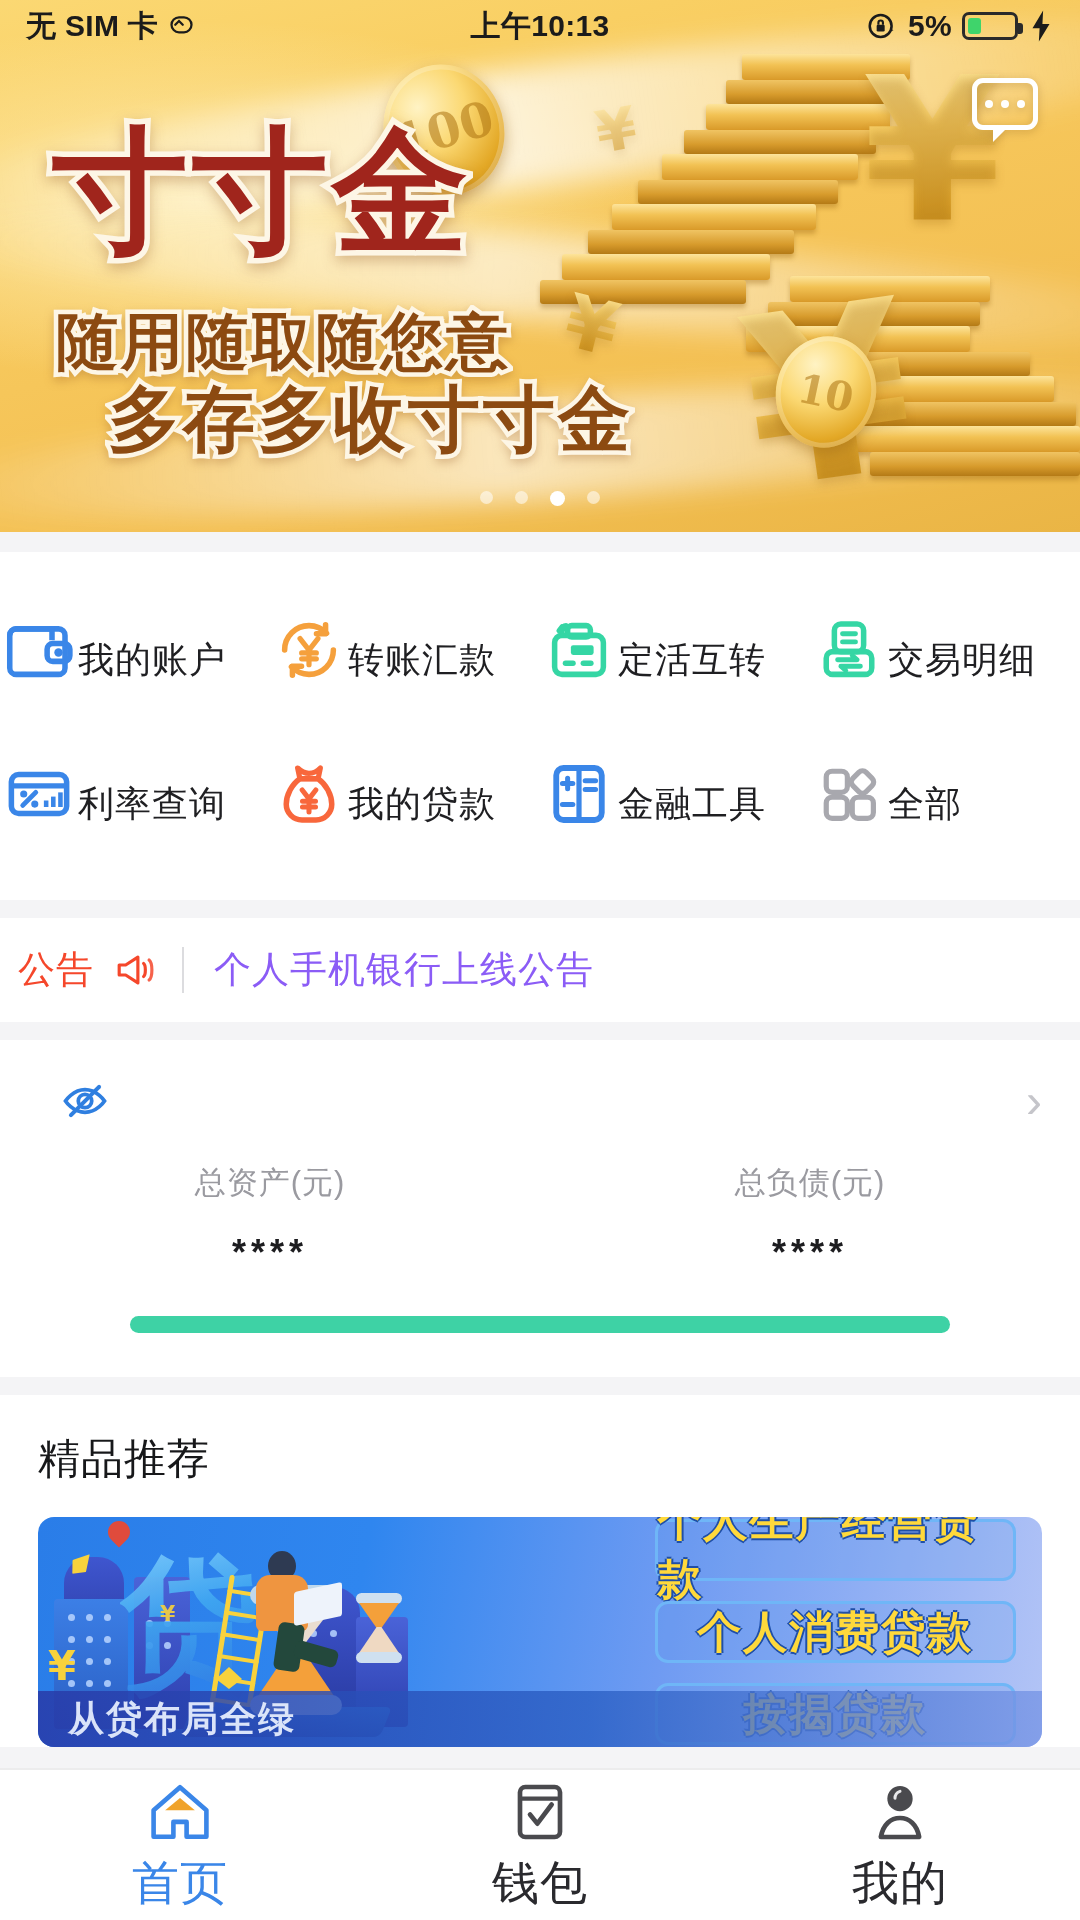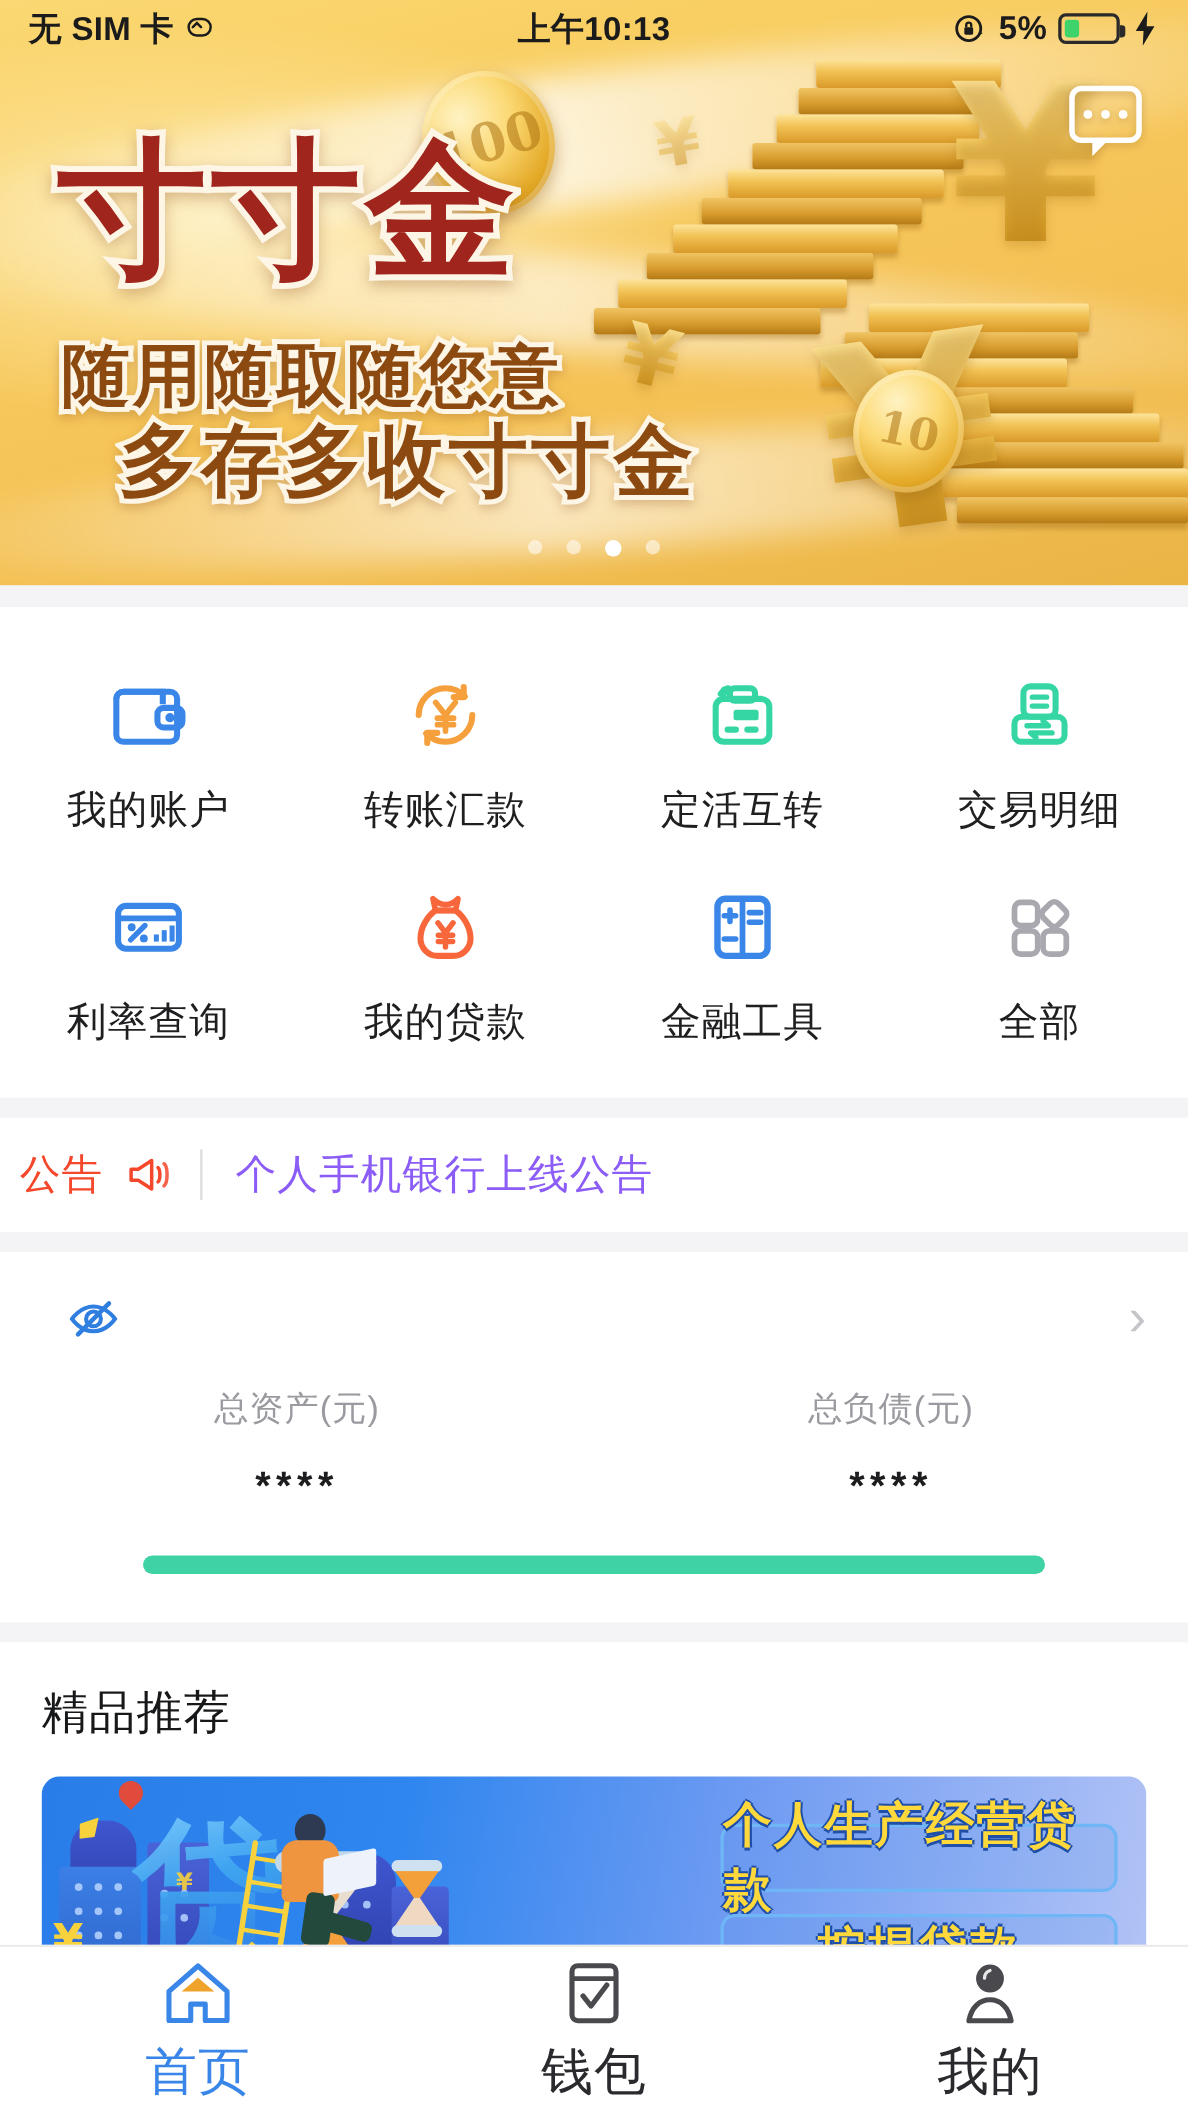--- a/index.html
+++ b/index.html
@@ -103,21 +103,21 @@
   .dots i.on{background:#ffffff;width:15px;height:15px;}
 
   
   .gap{width:1080px;background:#f4f4f6;}
   .panel{background:#ffffff;width:1080px;}
   .grid{
     display:grid;grid-template-columns:repeat(4,1fr);
     padding:34px 0 26px;
   }
   .gcell{
-    display:flex;flex-direction:column;align-items:center;justify-content:flex-start;
+    display:flex;flex-direction:row;align-items:center;justify-content:flex-start;
     padding:22px 0 18px;
   }
   .gicon{height:84px;display:flex;align-items:center;justify-content:center;margin-bottom:20px;}
   .glabel{font-size:36px;color:#1f1f22;letter-spacing:1px;}
 
   
   .notice{
     width:1080px;background:#fff;height:104px;display:flex;align-items:center;padding:0 18px;
   }
   .notice-tag{color:#f5472b;font-size:37px;letter-spacing:1px;margin-right:18px;}
@@ -505,20 +505,23 @@
         <div class="person-leg" style="left:256px;top:128px;width:44px;height:18px;transform:rotate(16deg);"></div>
         <div class="laptop" style="left:256px;top:70px;width:48px;height:34px;"></div>
       </div>
     </div>
 
     <div class="lc-right">
       <div class="lbtn">
         <span>个人生产经营贷款</span>
       </div>
       <div class="lbtn">
+        <span>个人消费贷款</span>
+      </div>
+      <div class="lbtn">
         <span>按揭贷款</span>
       </div>
     </div>
 
     <div class="lc-foot">
       <span>从贷布局全绿</span>
     </div>
   </div>
 </div>
 

